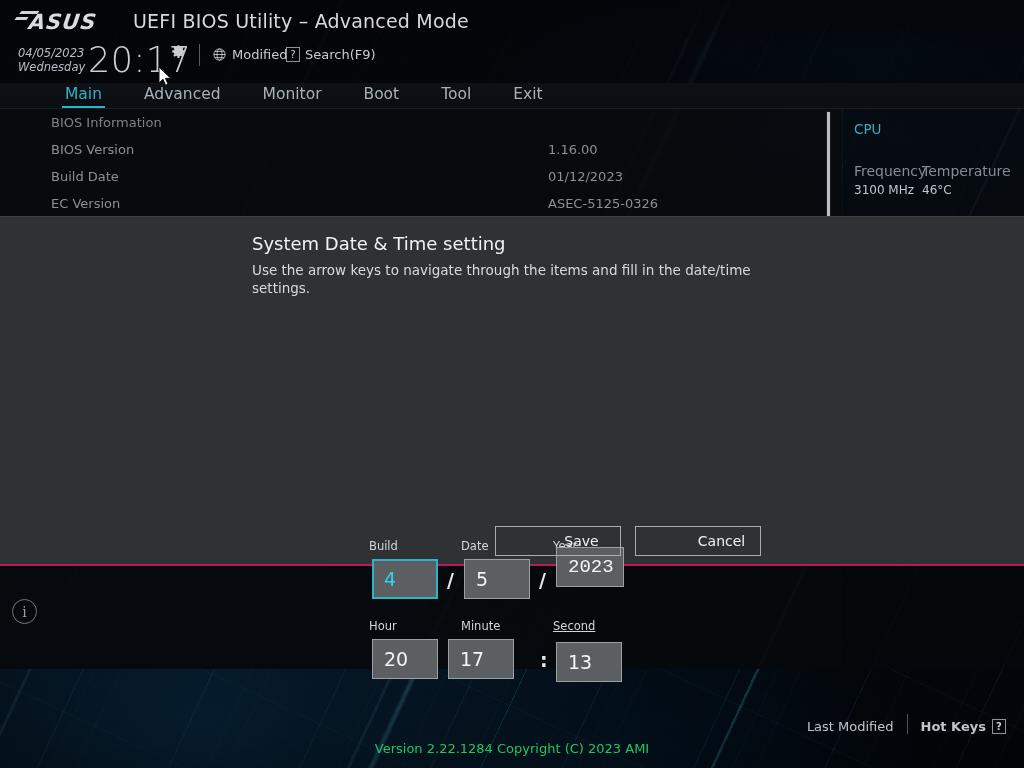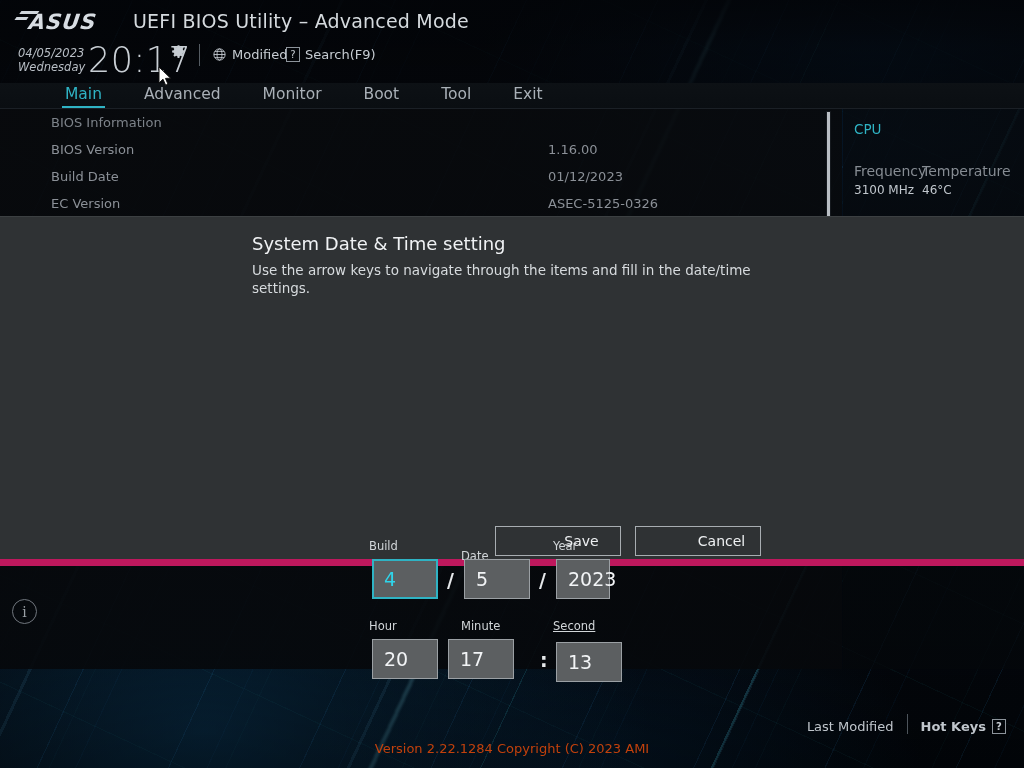--- a/index.html
+++ b/index.html
@@ -209,28 +209,28 @@
   .botbar { position:absolute; left:0; top:669px; width:1024px; height:99px; z-index:4; }
   .bot-right {
     position:absolute; right:18px; top:45px;
     display:flex; align-items:flex-end; gap:13px;
     font-size:13px; color:#c0c6cc;
   }
   .bot-div { width:1px; height:20px; background:#4d545b; }
   .hotkeys { display:flex; align-items:center; gap:6px;font-weight:bold; }
   .version-txt {
     position:absolute; left:0; right:0; top:741px; text-align:center;
-    font-size:13px; color:#c2410c; z-index:4;
+    font-size:13px; color:#22c55e; z-index:4;
   }
 
   
   .dialog {
     position:absolute; left:0; top:216px; width:1024px; height:350px; z-index:20;
     background:#2f3234;
-    border-top:1px solid #3c4042; border-bottom:7px solid #be185d;
+    border-top:1px solid #3c4042; border-bottom:2px solid #be185d;
   }
   .dlg-title {
     position:absolute; left:252px; top:16px;
     font-size:18px; color:#f0f2f4;
   }
   .dlg-desc {
     position:absolute; left:252px; top:44px; width:500px;
     font-size:13.5px; color:#d7dbde; line-height:18px;
   }
 
@@ -386,27 +386,27 @@
     <div class="dlg-title">System Date &amp; Time setting</div>
     <div class="dlg-desc">Use the arrow keys to navigate through the items and fill in the date/time settings.</div>
 
     <div class="fields">
 
       <span class="field-label" style="left:369px; top:322px;">Build</span>
       <span class="field-box focused" style="left:372px; top:342px;">4</span>
 
       <span class="sep-char" style="left:447px; top:352px;">/</span>
 
-      <span class="field-label" style="left:461px; top:332px;">Date</span>
+      <span class="field-label" style="left:461px; top:322px;">Date</span>
       <span class="field-box" style="left:464px; top:342px;">5</span>
 
       <span class="sep-char" style="left:539px; top:352px;">/</span>
 
       <span class="field-label" style="left:553px; top:322px;">Year</span>
-      <span class="field-box" style="left:556px; top:342px; width:54px;">2023</span>
+      <span class="field-box" style="left:556px; top:330px; width:68px;font-family:Liberation Mono, monospace;">2023</span>
 
       <span class="field-label" style="left:369px; top:402px;">Hour</span>
       <span class="field-box" style="left:372px; top:422px;">20</span>
 
       <span class="sep-char" style="left:448px; top:432px;">:</span>
 
       <span class="field-label" style="left:461px; top:402px;">Minute</span>
       <span class="field-box" style="left:448px; top:422px;">17</span>
 
       <span class="sep-char" style="left:540px; top:432px;">:</span>

